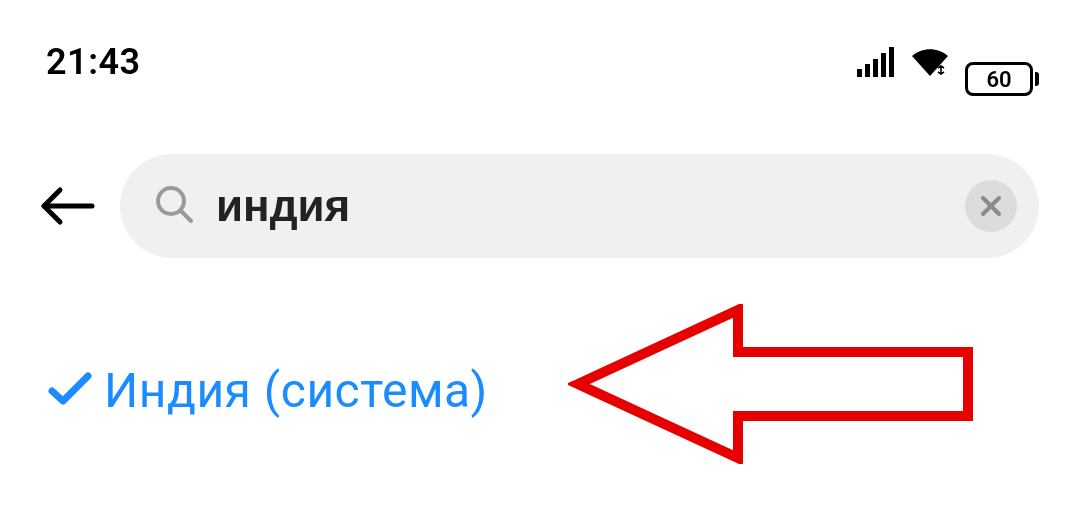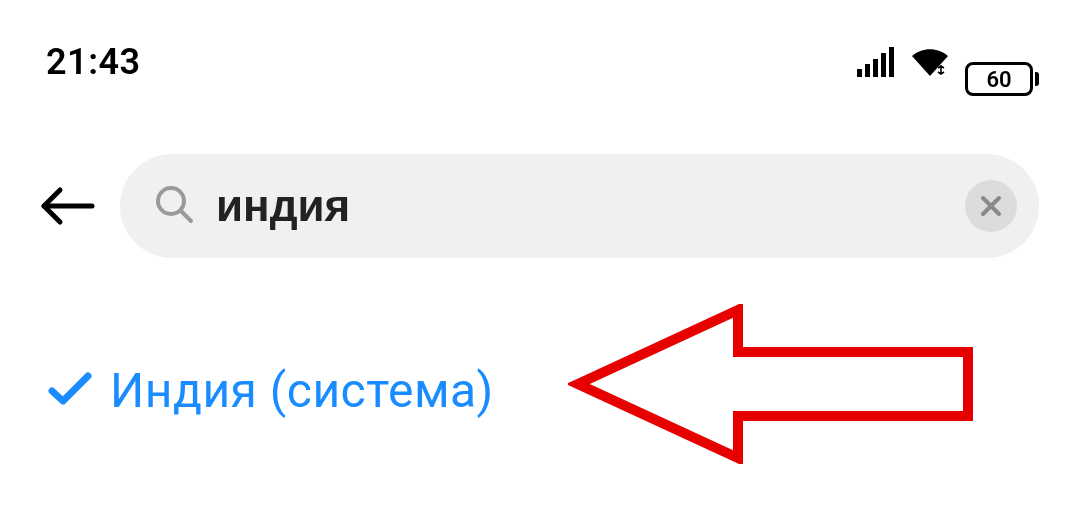--- a/index.html
+++ b/index.html
@@ -97,21 +97,21 @@
       border-radius: 50%;
       background: #dcdcdc;
       display:flex;
       align-items:center;
       justify-content:center;
     }
     .result-row {
       display: flex;
       align-items: center;
       padding: 104px 0 0 48px;
-      gap: 18px;
+      gap: 12px;
     }
     .check-icon { flex:0 0 auto; }
     .result-text {
       font-size: 48px;
       font-weight: 400;
       letter-spacing: 0.5px;
     }
     .result-name { color: #1a8cff; }
     .result-suffix { color: #1a8cff; }
     .arrow-annotation {

